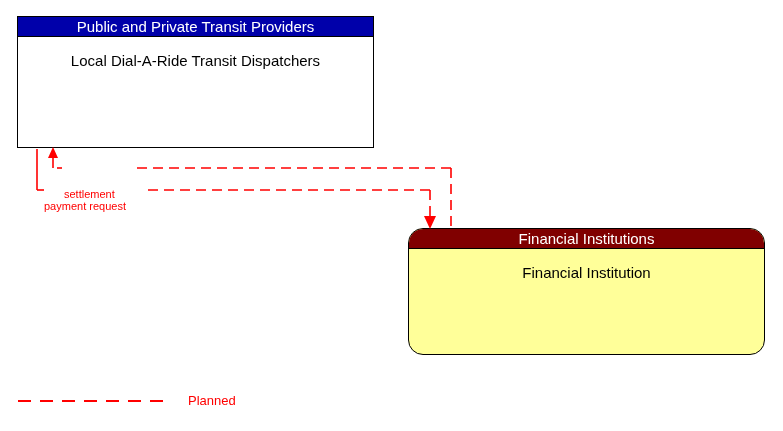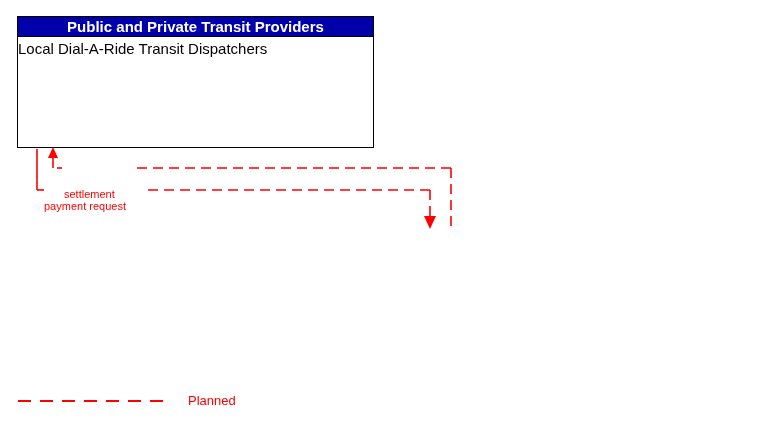--- a/index.html
+++ b/index.html
@@ -25,33 +25,33 @@
   .node {
     position: absolute;
     box-sizing: border-box;
     overflow: hidden;
   }
   .node-header {
     box-sizing: border-box;
     width: 100%;
     text-align: center;
     font-size: 15px;
-    font-weight: bold;
+    font-weight: normal;
     line-height: 19px;
     height: 20px;
     white-space: nowrap;
     overflow: hidden;
   }
   .node-title {
     box-sizing: border-box;
     width: 100%;
-    text-align: left;
+    text-align: center;
     font-size: 15px;
     line-height: 20px;
-    padding-top: 2px;
+    padding-top: 14px;
     white-space: nowrap;
     color: #000000;
   }
 
   
   #node-transit-dispatchers {
     left: 17px;
     top: 16px;
     width: 357px;
     height: 132px;
@@ -154,20 +154,24 @@
 </head>
 <body>
 
 <div id="canvas">
 
   <div class="node" id="node-transit-dispatchers">
     <div class="node-header">Public and Private Transit Providers</div>
     <div class="node-title">Local Dial-A-Ride Transit Dispatchers</div>
   </div>
 
+  <div class="node" id="node-financial-institution">
+    <div class="node-header">Financial Institutions</div>
+    <div class="node-title">Financial Institution</div>
+  </div>
 
   <svg class="flow-svg">
 
     <g>
 
       <path class="flow-line" d="M 451,168 L 451,231"></path>
 
       <path class="flow-line" d="M 451,168 L 137,168"></path>
 
       <path class="flow-line-solid" d="M 62,168 L 57,168"></path>

